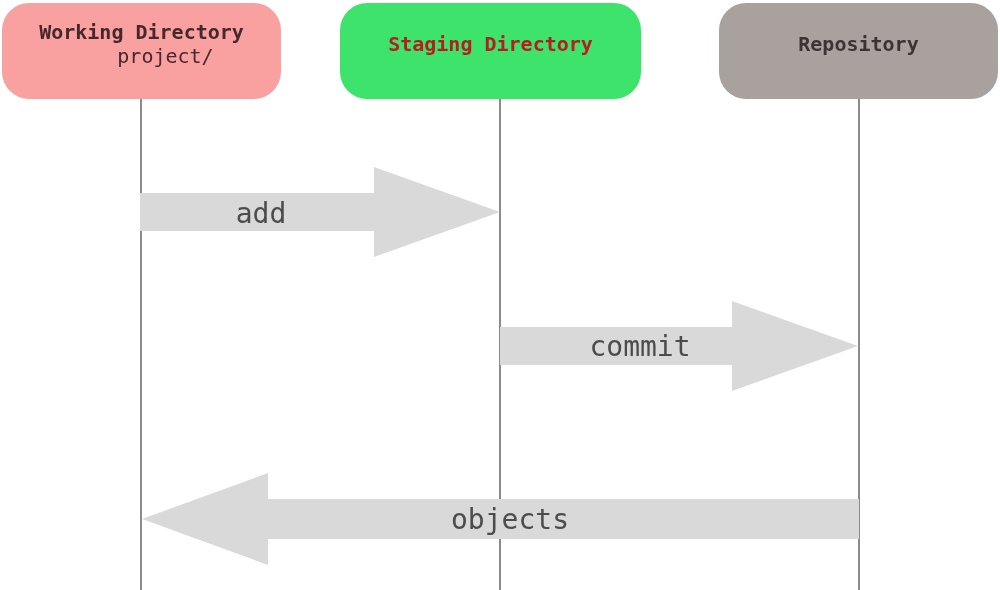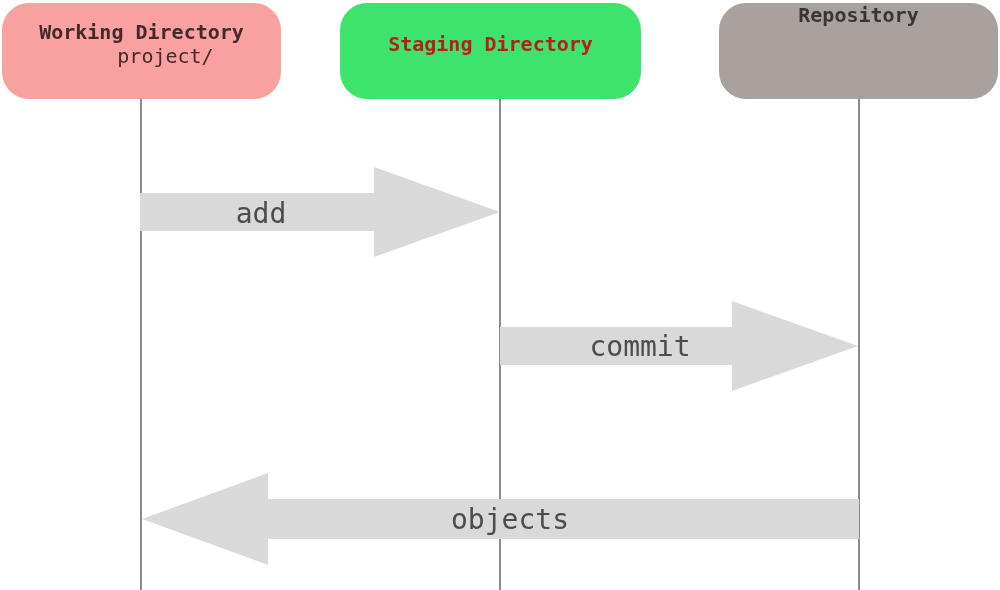--- a/index.html
+++ b/index.html
@@ -73,21 +73,20 @@
     left: 340px;
     width: 301px;
     background: #3ee36c;
     color: #b91c1c;
   }
   .node.n3 {
     left: 719px;
     width: 279px;
     background: #a8a19e;
     color: #3a3534;
-    justify-content: space-between;
   }
 
   
   .arrow-label {
     position: absolute;
     transform: translate(-50%, -50%);
     font-size: 28px;
     color: #4c4c4c;
     white-space: nowrap;
   }

